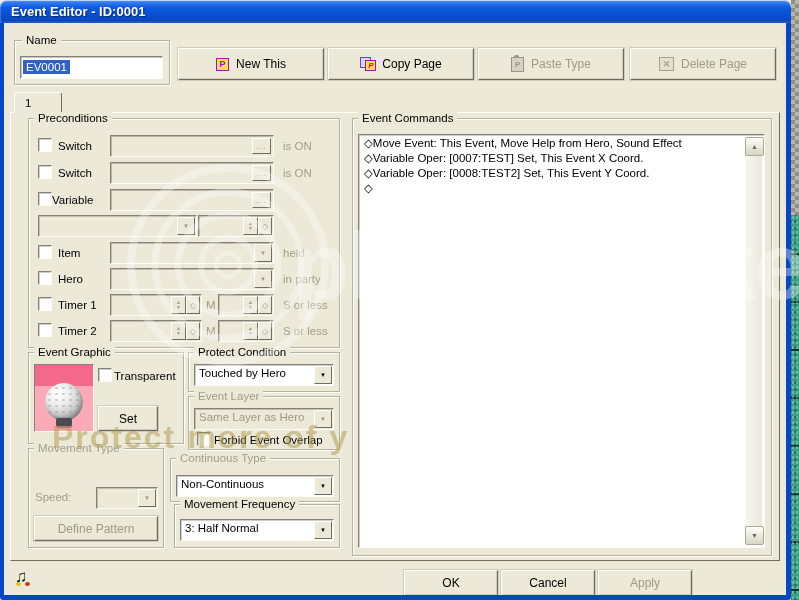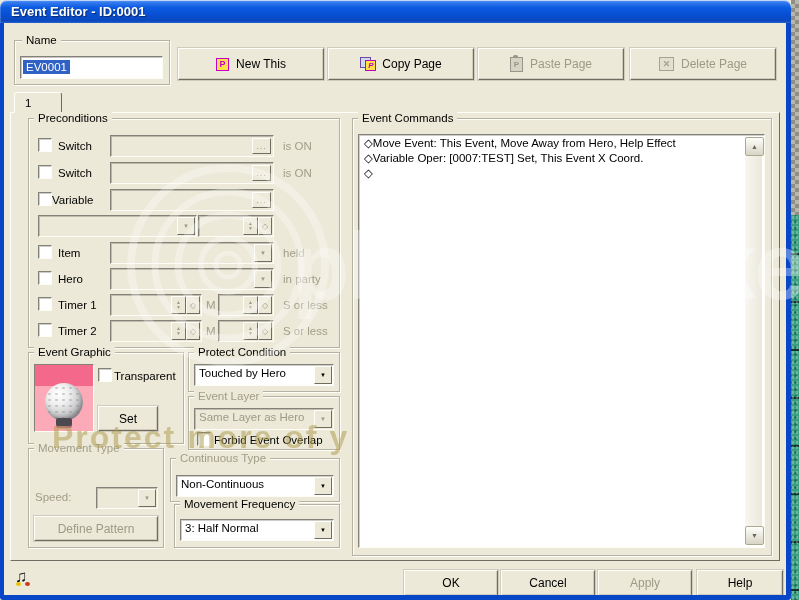--- a/index.html
+++ b/index.html
@@ -150,21 +150,21 @@
   </div>
   <div class="raisedbtn" style="left:328px;top:48px;width:144px;height:30px">
     <span class="ico-copy">
       <i class="back"></i>
         <i class="front">P</i>
     </span>
     <span>Copy Page</span>
   </div>
   <div class="raisedbtn dis" style="left:478px;top:48px;width:144px;height:30px">
     <span class="ico-paste">P</span>
-    <span>Paste Page</span>
+    <span>Paste Type</span>
   </div>
   <div class="raisedbtn dis" style="left:630px;top:48px;width:144px;height:30px">
     <span class="ico-del">✕</span>
     <span>Delete Page</span>
   </div>
 
   <div class="tab">
     <span>1</span>
   </div>
   <div class="tabpanel"></div>
@@ -326,22 +326,23 @@
   <div class="combo white" style="left:180px;top:519px;width:152px;height:20px">
     <span class="combo-val">3: Half Normal</span>
     <div class="combo-btn">
         <span>▼</span>
       </div>
   </div>
 
   <div class="group" style="left:352px;top:118px;width:418px;height:436px"></div>
   <span class="glabel" style="left:358px;top:112px">Event Commands</span>
   <div class="cmdlist">
-    <div class="cmdline">◇Move Event: This Event, Move Away from Hero, Help Effect</div>
+    <div class="cmdline">◇Move Event: This Event, Move Help from Hero, Sound Effect</div>
     <div class="cmdline">◇Variable Oper: [0007:TEST] Set, This Event X Coord.</div>
+    <div class="cmdline">◇Variable Oper: [0008:TEST2] Set, This Event Y Coord.</div>
     <div class="cmdline">◇</div>
     <div class="sbtrack">
       <div class="sbbtn" style="top:0">
           <span>▲</span>
         </div>
       <div class="sbbtn" style="top:389px">
           <span>▼</span>
         </div>
     </div>
   </div>
@@ -352,23 +353,20 @@
     <i class="nd r"></i>
   </div>
   <div class="raisedbtn footbtn" style="left:501px;top:570px;width:92px">
     <span>Cancel</span>
   </div>
   <div class="raisedbtn footbtn" style="left:404px;top:570px;width:92px">
     <span>OK</span>
   </div>
   <div class="raisedbtn footbtn dis" style="left:598px;top:570px;width:92px">
     <span>Apply</span>
-  </div>
-  <div class="raisedbtn footbtn" style="left:697px;top:570px;width:84px">
-    <span>Help</span>
   </div>
 
   <div class="wm">
     <svg class="wm-rings" width="260" height="250" viewBox="0 0 260 250">
       <g fill="none" stroke="rgba(255,255,255,0.3)">
         <circle cx="130" cy="123" r="97" stroke-width="8"></circle>
         <circle cx="130" cy="123" r="73" stroke-width="7"></circle>
         <circle cx="130" cy="123" r="50" stroke-width="7"></circle>
         <circle cx="130" cy="123" r="27" stroke-width="6"></circle>
         <circle cx="130" cy="123" r="12" stroke-width="5"></circle>

